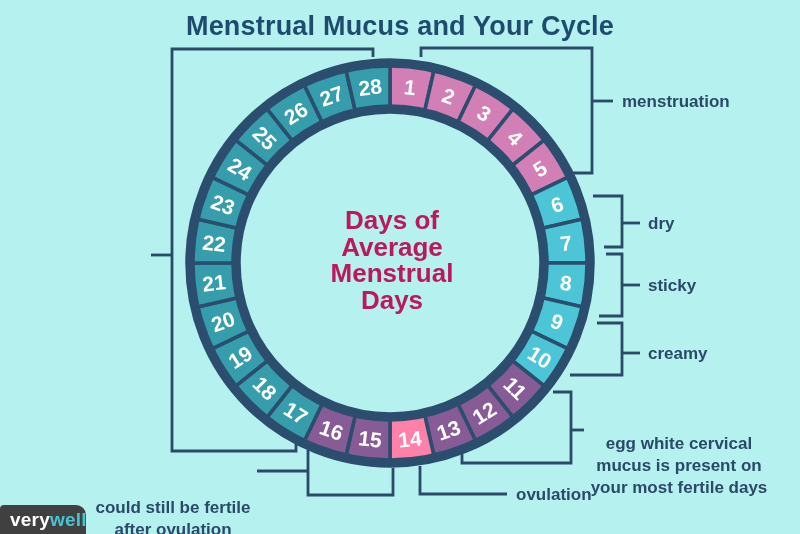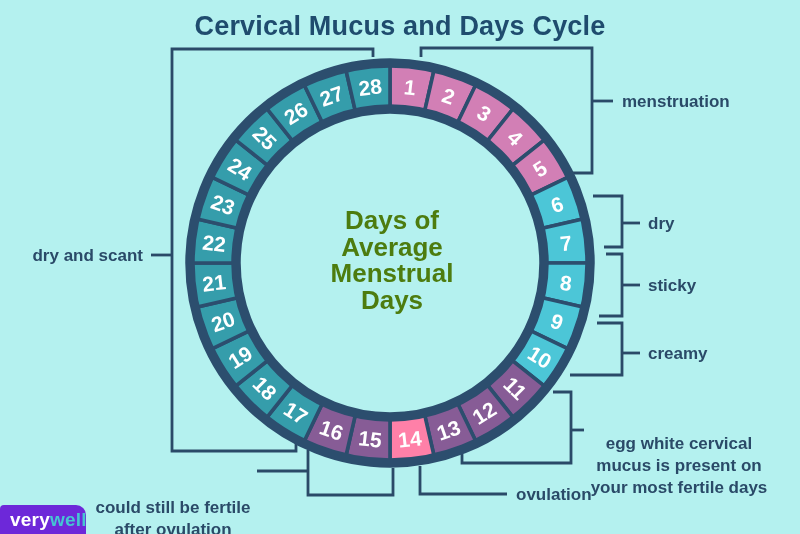--- a/index.html
+++ b/index.html
@@ -13,39 +13,39 @@
   .canvas svg{position:absolute;left:0;top:0;}
   .page-title{
     position:absolute;left:0;top:11px;width:800px;
     text-align:center;
     font-size:27px;font-weight:bold;color:#1f4c6e;
     letter-spacing:0.2px;
   }
   .center-text{
     position:absolute;left:292px;top:207px;width:200px;
     text-align:center;
-    font-size:26px;line-height:26.7px;font-weight:bold;color:#4d7c0f;
+    font-size:26px;line-height:26.7px;font-weight:bold;color:#be185d;
   }
   .lbl{
     position:absolute;
     font-size:17px;font-weight:bold;color:#2a4a68;
     white-space:nowrap;
   }
   .lbl.center{text-align:center;white-space:normal;line-height:22px;}
   .lbl.right{text-align:right;}
   .day-num{
     fill:#ffffff;
     font-family:"Liberation Sans", sans-serif;
     font-size:21px;font-weight:bold;
     text-anchor:middle;
   }
   .bracket{stroke:#2a4a68;stroke-width:2.8;fill:none;}
   .logo{
     position:absolute;left:0;top:505px;width:86px;height:29px;
-    background:#6d28d9;border-radius:4px 10px 0 0;
+    background:#404040;border-radius:4px 10px 0 0;
     display:flex;align-items:center;padding-left:10px;box-sizing:border-box;
     font-size:19px;font-weight:bold;letter-spacing:0.2px;
   }
   .logo .p1{color:#ffffff;}
   .logo .p2{color:#45c6d2;}
 </style>
 </head>
 <body>
 
 <div class="canvas">
@@ -132,21 +132,21 @@
         <text x="214.11293884889605" y="243.18228772971452" dy="0.36em" transform="rotate(6.428571428571445 214.11293884889605 243.18228772971452)" class="day-num">22</text>
         <text x="222.93265053541893" y="204.54060603393546" dy="0.36em" transform="rotate(19.285714285714278 222.93265053541893 204.54060603393546)" class="day-num">23</text>
         <text x="240.12981673659374" y="168.83032245678538" dy="0.36em" transform="rotate(32.14285714285717 240.12981673659374 168.83032245678538)" class="day-num">24</text>
         <text x="264.84209972998104" y="137.8420997299811" dy="0.36em" transform="rotate(45 264.84209972998104 137.8420997299811)" class="day-num">25</text>
         <text x="295.83032245678555" y="113.12981673659363" dy="0.36em" transform="rotate(-32.14285714285711 295.83032245678555 113.12981673659363)" class="day-num">26</text>
         <text x="331.5406060339354" y="95.93265053541896" dy="0.36em" transform="rotate(-19.285714285714278 331.5406060339354 95.93265053541896)" class="day-num">27</text>
         <text x="370.18228772971463" y="87.11293884889605" dy="0.36em" transform="rotate(-6.428571428571388 370.18228772971463 87.11293884889605)" class="day-num">28</text>
       </g>
   </svg>
 
-  <div class="page-title">Cervical Mucus and Days Cycle</div>
+  <div class="page-title">Menstrual Mucus and Your Cycle</div>
 
   <div class="center-text">
     <div>Days of</div>
     <div>Average</div>
     <div>Menstrual</div>
     <div>Days</div>
   </div>
 
   <div class="lbl" style="left:622px;top:92px;">menstruation</div>
   <div class="lbl" style="left:648px;top:214px;">dry</div>
@@ -159,20 +159,19 @@
     <div>your most fertile days</div>
   </div>
 
   <div class="lbl" style="left:516px;top:485px;">ovulation</div>
 
   <div class="lbl center" style="left:63px;top:461px;width:220px;margin-top:36px;">
     <div>could still be fertile</div>
     <div>after ovulation</div>
   </div>
 
-  <div class="lbl right" style="left:23px;top:246px;width:120px;">dry and scant</div>
 
   <div class="logo">
     <span class="p1">very</span>
       <span class="p2">well</span>
   </div>
 
 </div>
 
 </body></html>

